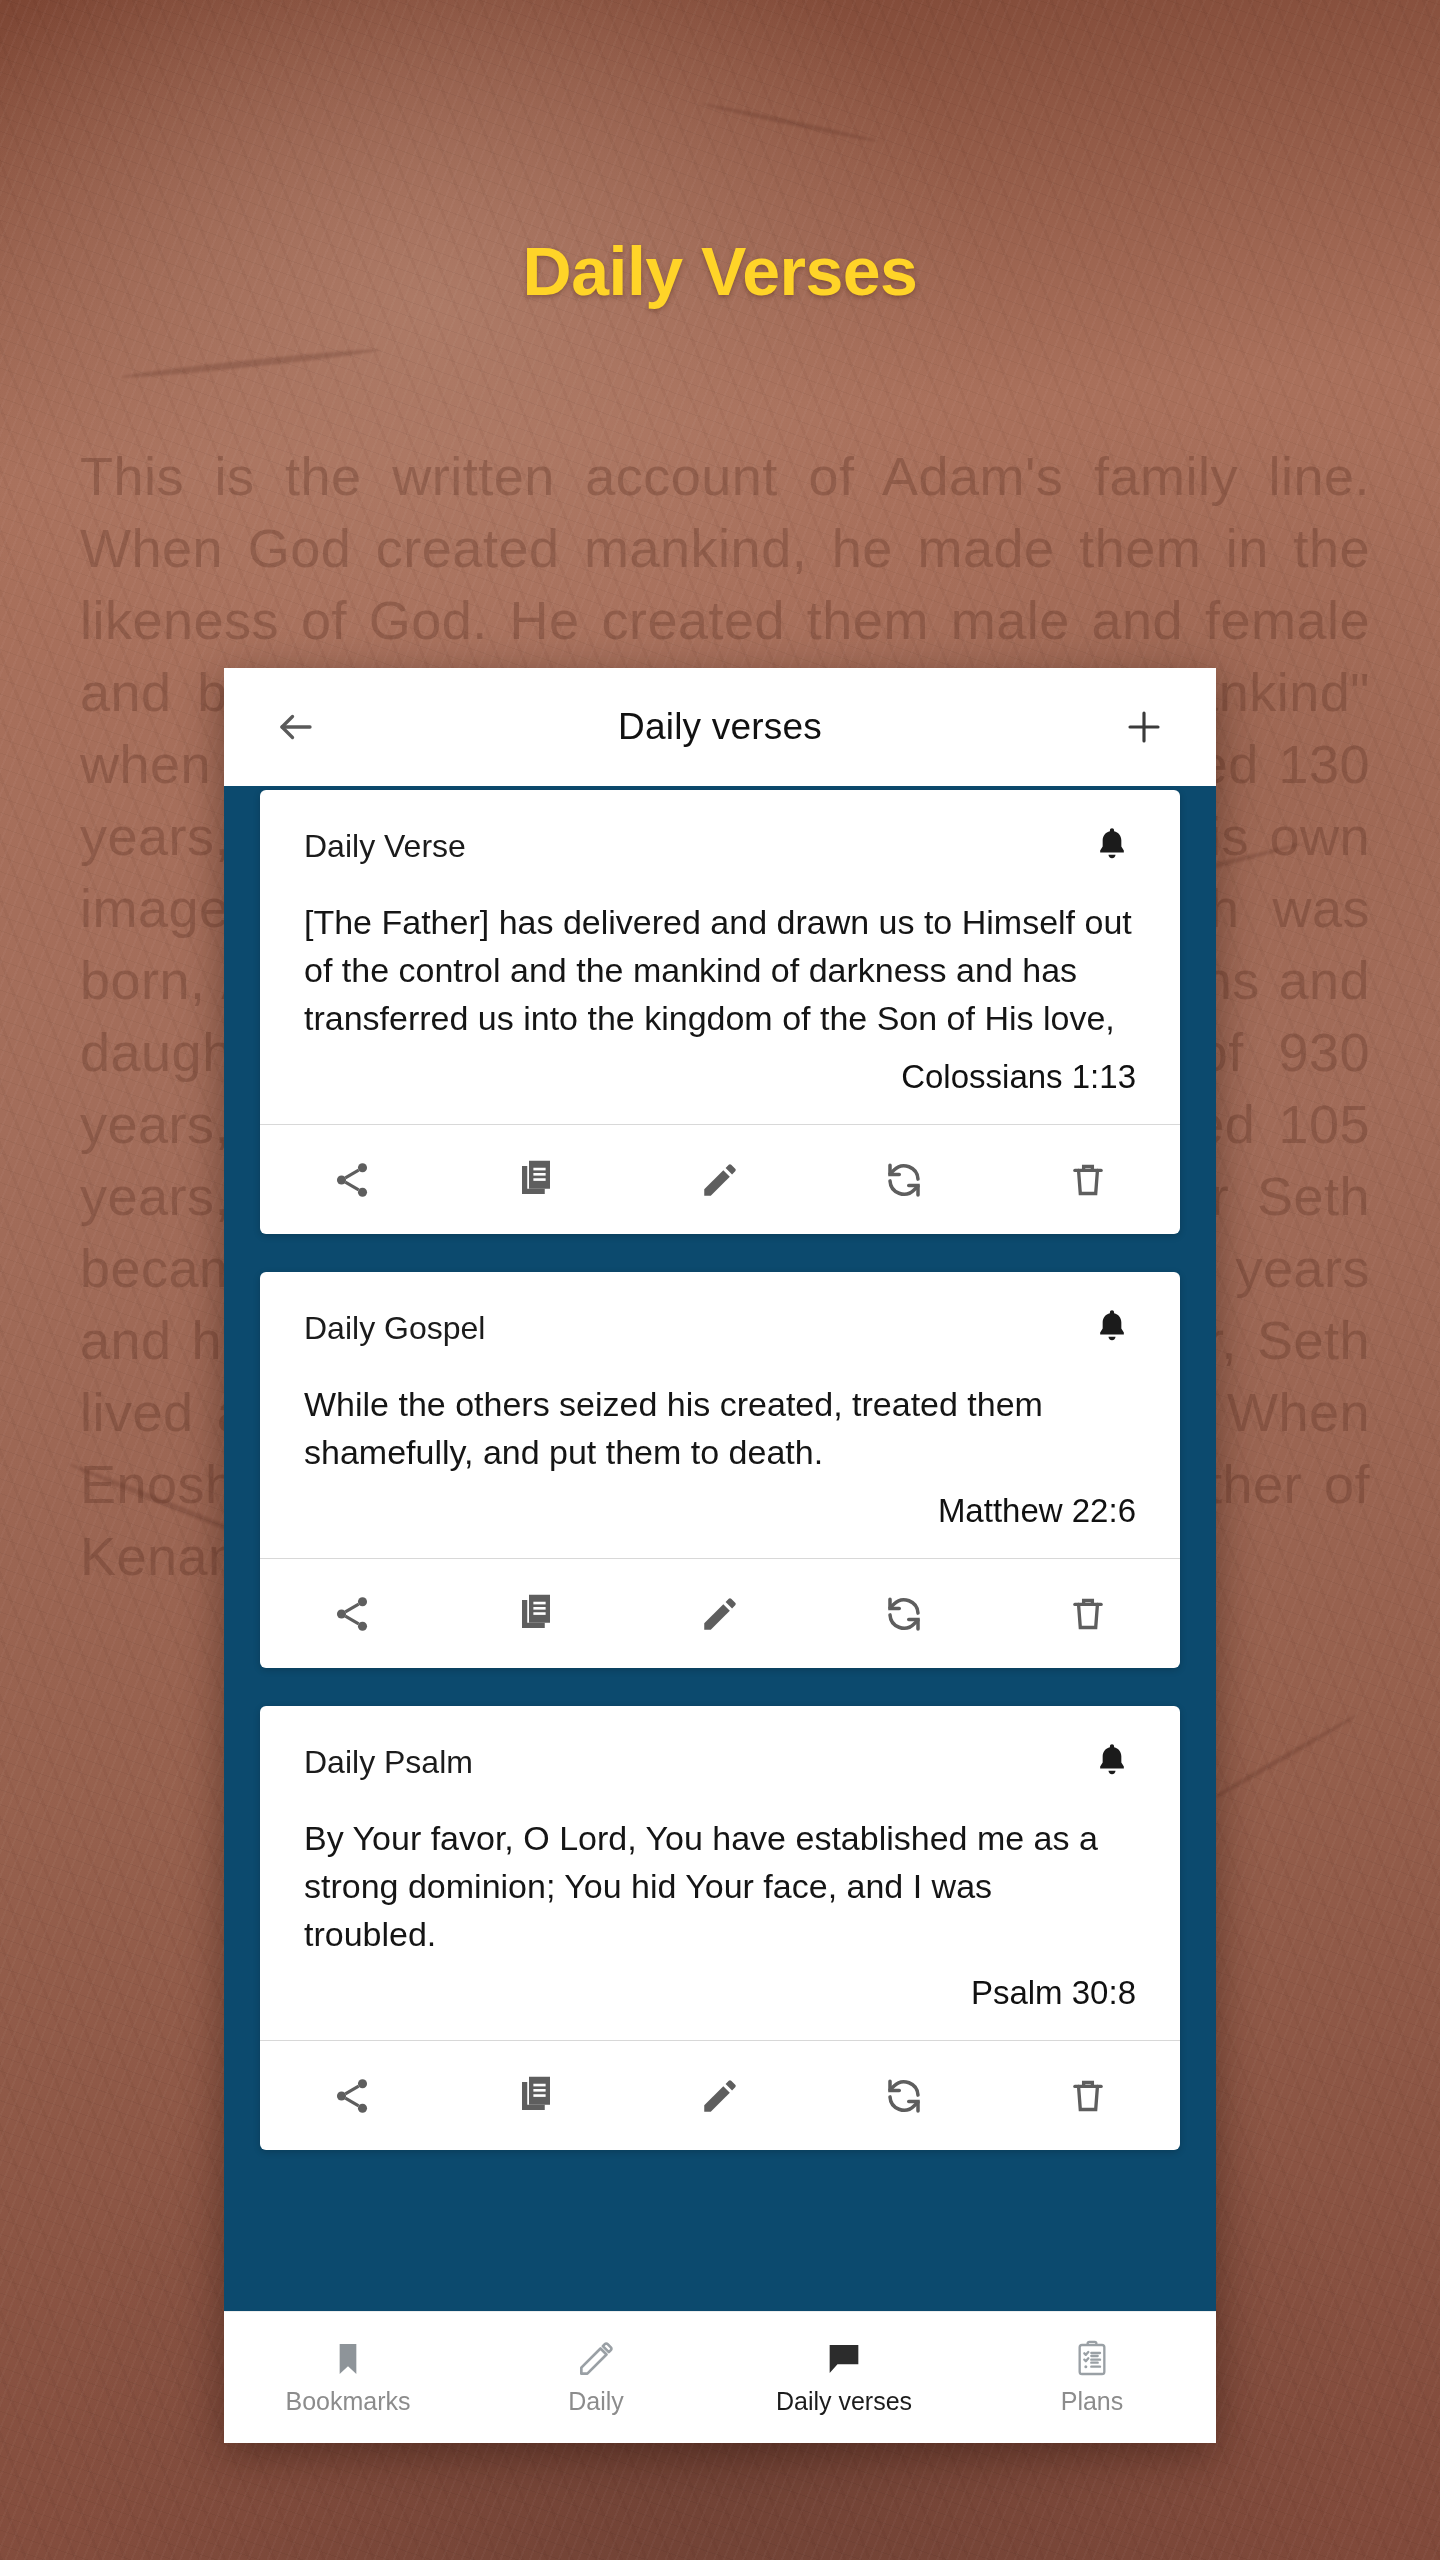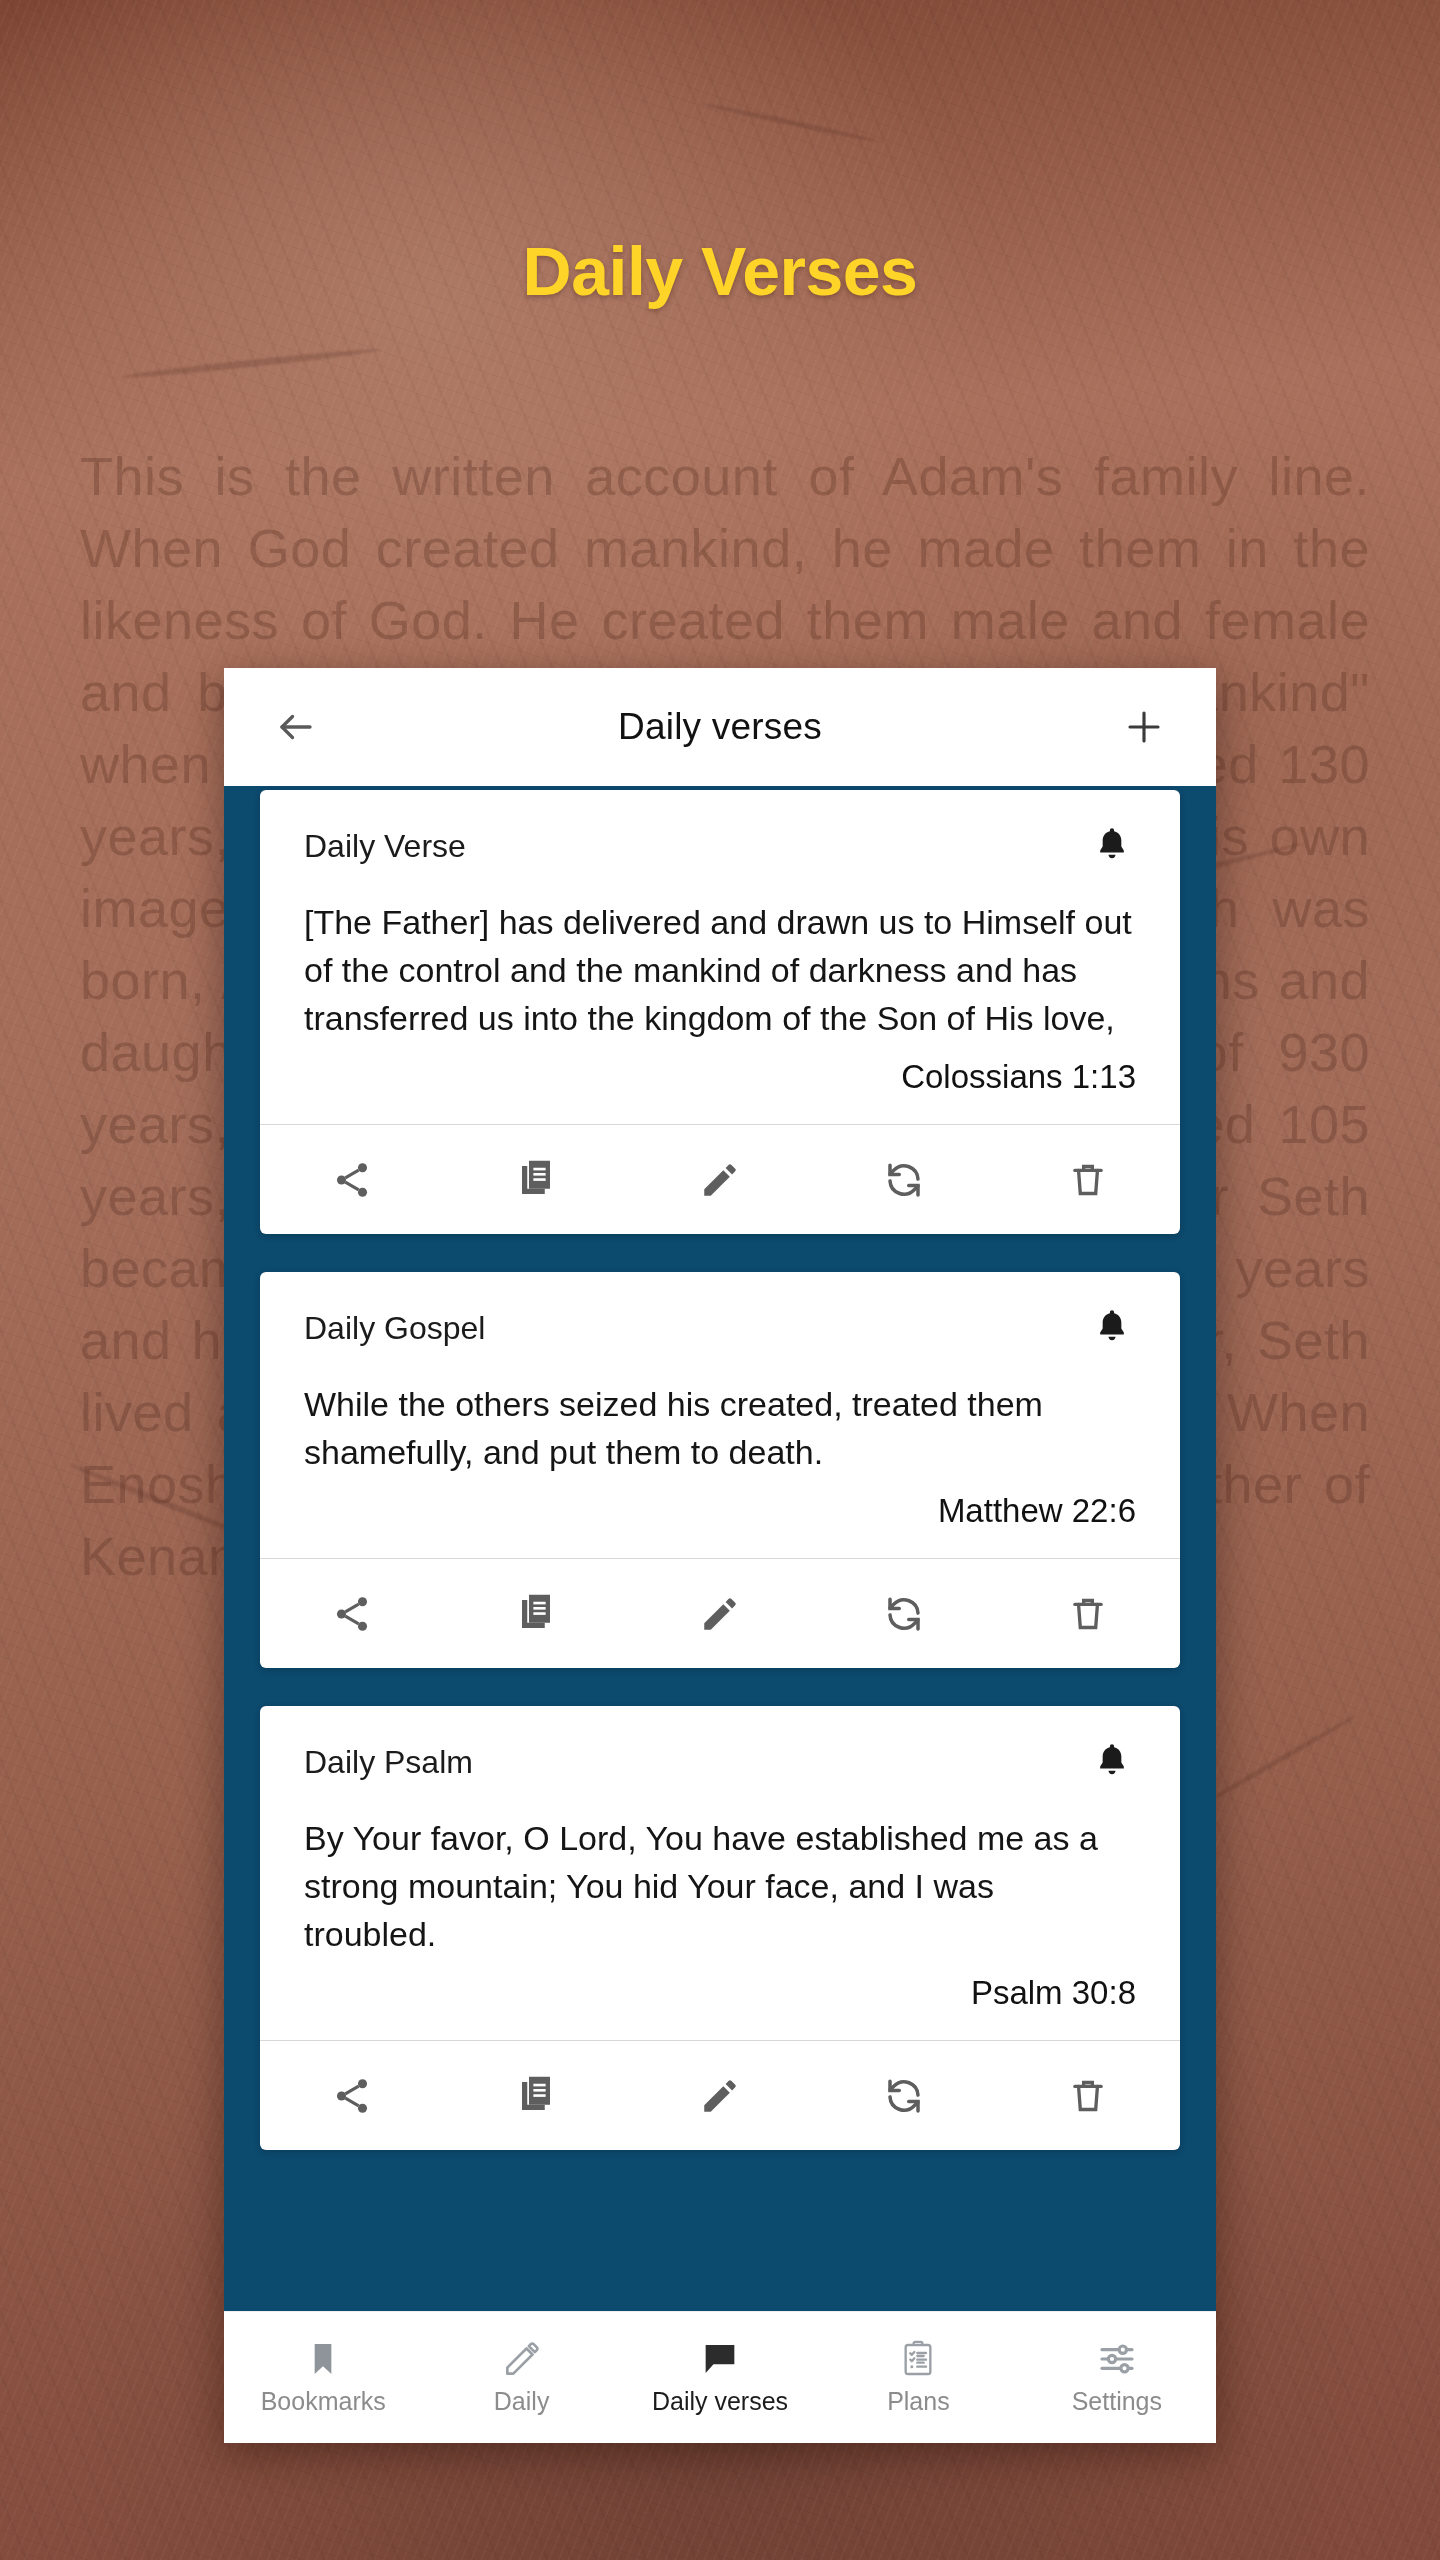--- a/index.html
+++ b/index.html
@@ -288,21 +288,21 @@
       <div class="card-body">
         <div class="card-head">
           <div class="card-title">Daily Psalm</div>
           <div class="bell">
             <svg width="40" height="40" viewBox="0 0 24 24" fill="#1b1b1b">
               <path d="M12 2.6c-.7 0-1.25.55-1.25 1.25v.55C8.2 4.95 6.4 7.2 6.4 9.9v3.6l-1.5 2.4v1.2h14.2v-1.2l-1.5-2.4V9.9c0-2.7-1.8-4.95-4.35-5.5v-.55c0-.7-.55-1.25-1.25-1.25z"></path>
               <path d="M9.9 18.4c0 1.16.94 2.1 2.1 2.1s2.1-.94 2.1-2.1z"></path>
             </svg>
           </div>
         </div>
-        <div class="verse">By Your favor, O Lord, You have established me as a strong mountain; You hid Your face, and I was troubled.</div>
+        <div class="verse">By Your favor, O Lord, You have established me as a strong dominion; You hid Your face, and I was troubled.</div>
         <div class="ref">Psalm 30:8</div>
       </div>
       <div class="actions">
         <div class="act">
           <svg width="42" height="42" viewBox="0 0 24 24" fill="#5e5e5e">
             <circle cx="18" cy="5" r="2.6"></circle>
               <circle cx="6" cy="12" r="2.6"></circle>
               <circle cx="18" cy="19" r="2.6"></circle>
             <line x1="8.2" y1="10.8" x2="15.8" y2="6.4" stroke="#5e5e5e" stroke-width="1.8"></line>
             <line x1="8.2" y1="13.2" x2="15.8" y2="17.6" stroke="#5e5e5e" stroke-width="1.8"></line>
@@ -386,28 +386,15 @@
           <line x1="11.6" y1="8.4" x2="16.8" y2="8.4" stroke-linecap="round"></line>
           <line x1="11.6" y1="10.2" x2="15.4" y2="10.2" stroke-linecap="round"></line>
           <line x1="11.6" y1="12.4" x2="16.8" y2="12.4" stroke-linecap="round"></line>
           <line x1="11.6" y1="14.2" x2="15.4" y2="14.2" stroke-linecap="round"></line>
           <line x1="11.6" y1="16.6" x2="16.8" y2="16.6" stroke-linecap="round"></line>
         </svg>
       </span>
       <span class="lbl">Plans</span>
     </div>
 
-    <div class="nav">
-      <span>
-        <svg width="40" height="40" viewBox="0 0 24 24" fill="none" stroke="#9aa0a5" stroke-width="1.9" stroke-linecap="round">
-          <line x1="3" y1="6.4" x2="21" y2="6.4"></line>
-          <line x1="3" y1="12" x2="21" y2="12"></line>
-          <line x1="3" y1="17.6" x2="21" y2="17.6"></line>
-          <circle cx="15.5" cy="6.4" r="2.2" fill="#fff"></circle>
-          <circle cx="9" cy="12" r="2.2" fill="#fff"></circle>
-          <circle cx="16.5" cy="17.6" r="2.2" fill="#fff"></circle>
-        </svg>
-      </span>
-      <span class="lbl">Settings</span>
-    </div>
 
   </div>
 </div>
 
 </body></html>

